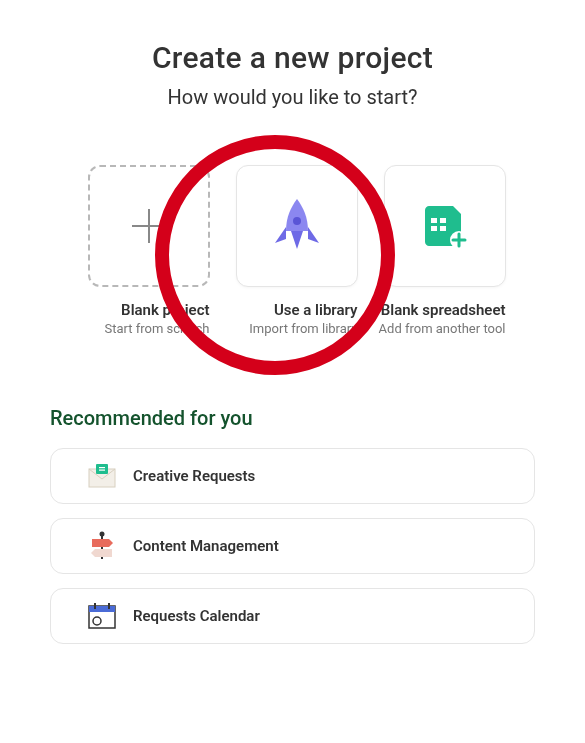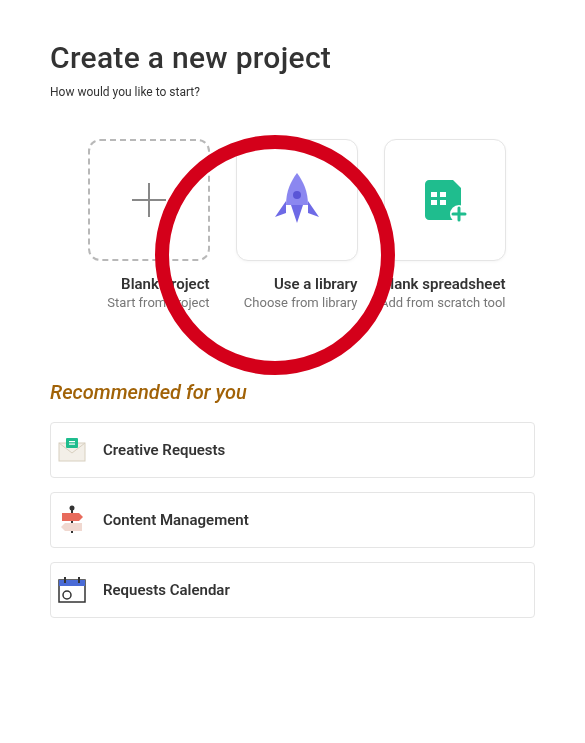--- a/index.html
+++ b/index.html
@@ -8,32 +8,32 @@
       background: #ffffff;
       width: 585px;
       height: 743px;
       overflow: hidden;
       position: relative;
     }
     .page {
       padding: 40px 50px;
     }
     .header {
-      text-align: left;
-      margin-bottom: 40px;
+      text-align: center;
+      margin-bottom: 56px;
     }
     .title {
       font-size: 30px;
       font-weight: 500;
       color: #333;
       margin-bottom: 10px;
       letter-spacing: 0.3px;
     }
     .subtitle {
-      font-size: 12px;
+      font-size: 20px;
       color: #333;
       font-weight: 400;
     }
     .cards-row {
       display: flex;
       gap: 18px;
       justify-content: center;
       margin-bottom: 70px;
     }
     .card {
@@ -82,36 +82,35 @@
       content: '';
       position: absolute;
       background: #888;
     }
     .plus-icon::before { left: 50%; top: 0; width: 2px; height: 100%; transform: translateX(-50%); }
     .plus-icon::after { top: 50%; left: 0; height: 2px; width: 100%; transform: translateY(-50%); }
 
     .section-title {
       font-size: 20px;
       font-weight: 500;
-      color: #a16207;
+      color: #14532d;
       margin-bottom: 18px;
-      font-style: italic;
     }
     .rec-list {
       display: flex;
       flex-direction: column;
       gap: 14px;
     }
     .rec-item {
       display: flex;
       align-items: center;
       gap: 16px;
       border: 1px solid #e5e5e5;
-      border-radius: 4px;
-      padding: 12px 6px;
+      border-radius: 13px;
+      padding: 12px 36px;
       background: #fff;
       cursor: pointer;
     }
     .rec-icon {
       width: 30px; height: 30px;
       display: flex; align-items: center; justify-content: center;
       flex-shrink: 0;
     }
     .rec-label {
       font-size: 15px;
@@ -139,51 +138,51 @@
     <p class="subtitle">How would you like to start?</p>
   </div>
 
   <div class="cards-row">
 
     <div class="card">
       <div class="card-icon-box dashed">
         <span class="plus-icon"></span>
       </div>
       <div class="card-title">Blank project</div>
-      <div class="card-desc">Start from project</div>
+      <div class="card-desc">Start from scratch</div>
     </div>
 
     <div class="card">
       <div class="card-icon-box solid">
         <svg width="52" height="58" viewBox="0 0 52 58">
           <path d="M26 2 C20 10 15 20 15 34 L37 34 C37 20 32 10 26 2 Z" fill="#8b87f0"></path>
           <circle cx="26" cy="24" r="4" fill="#5a55d6"></circle>
           <path d="M15 30 L4 46 L15 42 Z" fill="#6e6ae6"></path>
           <path d="M37 30 L48 46 L37 42 Z" fill="#6e6ae6"></path>
           <path d="M20 34 L26 52 L32 34 Z" fill="#6e6ae6"></path>
         </svg>
       </div>
       <div class="card-title">Use a library</div>
-      <div class="card-desc">Choose from library</div>
+      <div class="card-desc">Import from library</div>
     </div>
 
     <div class="card">
       <div class="card-icon-box solid">
         <svg width="48" height="48" viewBox="0 0 48 48">
           <path d="M8 4 L32 4 L40 12 L40 40 C40 42 38 44 36 44 L8 44 C6 44 4 42 4 40 L4 8 C4 6 6 4 8 4 Z" fill="#1fbd8e"></path>
           <rect x="10" y="16" width="6" height="5" fill="#fff"></rect>
           <rect x="19" y="16" width="6" height="5" fill="#fff"></rect>
           <rect x="10" y="24" width="6" height="5" fill="#fff"></rect>
           <rect x="19" y="24" width="6" height="5" fill="#fff"></rect>
           <circle cx="38" cy="38" r="9" fill="#fff"></circle>
           <path d="M38 32 L38 44 M32 38 L44 38" stroke="#1fbd8e" stroke-width="3" stroke-linecap="round"></path>
         </svg>
       </div>
       <div class="card-title">Blank spreadsheet</div>
-      <div class="card-desc">Add from scratch tool</div>
+      <div class="card-desc">Add from another tool</div>
     </div>
 
   </div>
 
   <h2 class="section-title">Recommended for you</h2>
 
   <div class="rec-list">
 
     <div class="rec-item">
       <span class="rec-icon">

